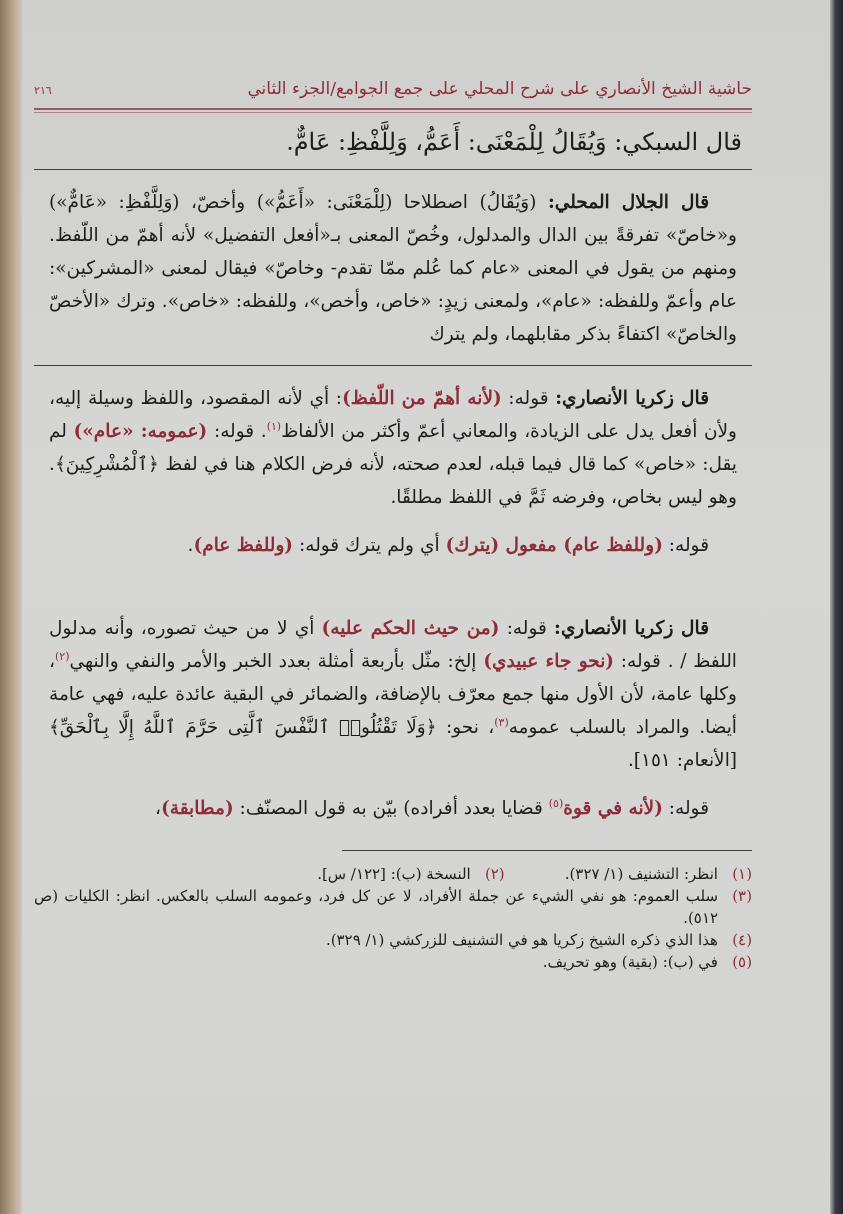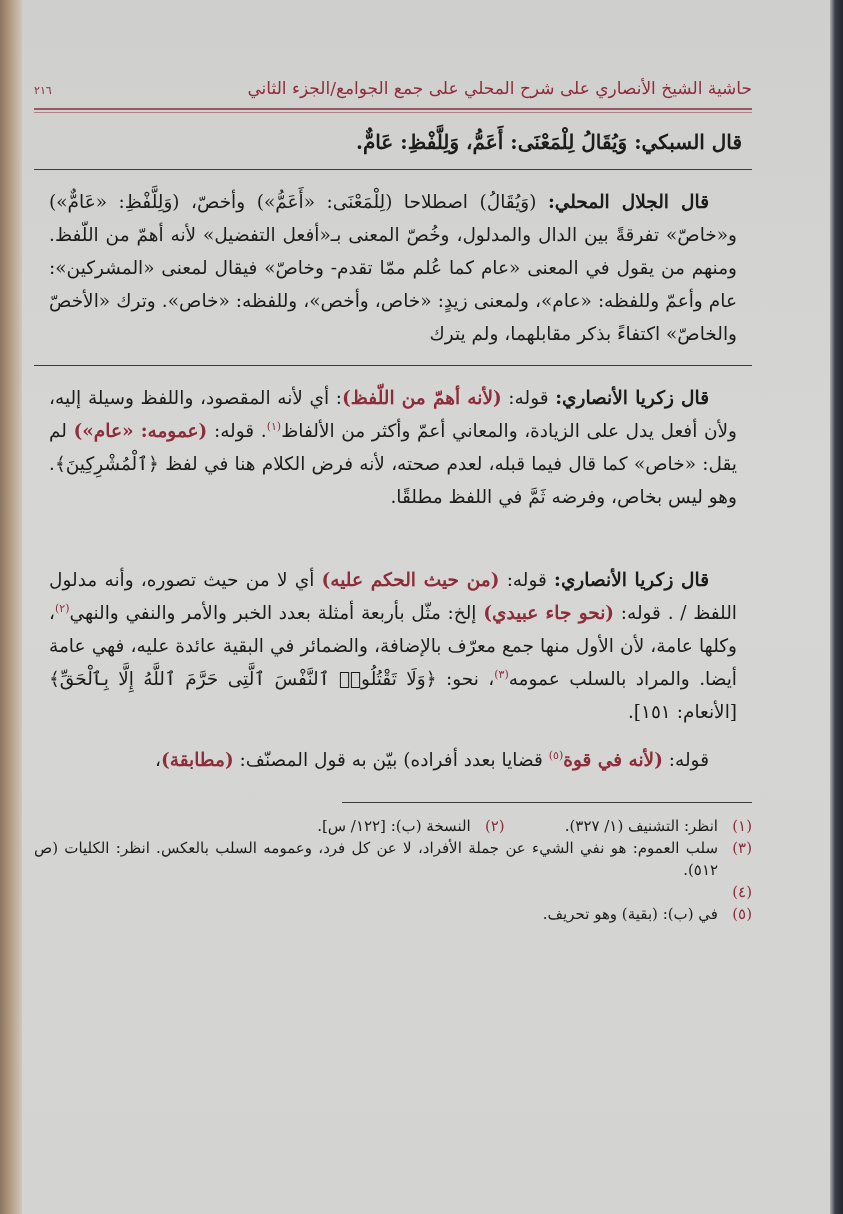--- a/index.html
+++ b/index.html
@@ -24,21 +24,21 @@
       position:absolute; left:12px; top:78px; width:718px;
       direction:rtl; text-align:justify; color:#1c1c1c;
     }
     .running-head {
       display:flex; justify-content:space-between; align-items:baseline;
       color:#8e2d3a; font-size:17px; height:24px;
     }
     .running-head .title { font-size:17px; }
     .running-head .pageno { font-size:11px; letter-spacing:1px;font-family:Liberation Serif, serif; }
     .double-rule { margin-top:6px; border-top:2px solid #9a5a63; height:2px; border-bottom:1px solid #b08088; }
-    .matn { font-size:20px; font-weight:bold; line-height:34px; padding:12px 10px 6px 0; }
+    .matn { font-size:24px; font-weight:normal; line-height:34px; padding:12px 10px 6px 0; }
     .rule { border-top:1.5px solid #3b3b3b; margin:4px 0 8px 0; }
     .para { font-size:18.5px; line-height:33px; margin:15px; }
     .para.indent { text-indent:28px; }
     .spk { font-weight:bold; }
     .red { color:#8e2d3a; font-weight:bold; }
     sup { font-size:11px; color:#8e2d3a; vertical-align:super; line-height:0; }
     .gap { height:10px; }
     .fn-rule { width:410px; border-top:1.5px solid #3b3b3b; margin:26px 0 12px auto; margin-left:0; margin-right:0; }
     .footnotes { font-size:15px; line-height:22px; }
     .fn { display:flex; gap:8px; }
@@ -71,20 +71,26 @@
     <div class="rule"></div>
 
     <p class="para indent">
       <span class="spk">قال زكريا الأنصاري:</span>
       <span>قوله:</span>
       <span class="red">(لأنه أهمّ من اللّفظ)</span><span>: أي لأنه المقصود، واللفظ وسيلة إليه، ولأن أفعل يدل على الزيادة، والمعاني أعمّ وأكثر من الألفاظ</span><sup>(١)</sup><span>. قوله:</span>
       <span class="red">(عمومه: «عام»)</span>
       <span>لم يقل: «خاص» كما قال فيما قبله، لعدم صحته، لأنه فرض الكلام هنا في لفظ ﴿ٱلْمُشْرِكِينَ﴾. وهو ليس بخاص، وفرضه ثَمَّ في اللفظ مطلقًا.</span>
     </p>
 
+    <p class="para indent">
+      <span>قوله:</span>
+      <span class="red">(وللفظ عام) مفعول (يترك)</span>
+      <span>أي ولم يترك قوله:</span>
+      <span class="red">(وللفظ عام)</span><span>.</span>
+    </p>
     <div class="gap"></div>
     <div class="gap"></div>
 
     <p class="para indent">
       <span class="spk">قال زكريا الأنصاري:</span>
       <span>قوله:</span>
       <span class="red">(من حيث الحكم عليه)</span>
       <span>أي لا من حيث تصوره، وأنه مدلول اللفظ / . قوله:</span>
       <span class="red">(نحو جاء عبيدي)</span>
       <span>إلخ: مثّل بأربعة أمثلة بعدد الخبر والأمر والنفي والنهي</span><sup>(٢)</sup><span>، وكلها عامة، لأن الأول منها جمع معرّف بالإضافة، والضمائر في البقية عائدة عليه، فهي عامة أيضا. والمراد بالسلب عمومه</span><sup>(٣)</sup><span>، نحو: ﴿وَلَا تَقْتُلُوا۟ ٱلنَّفْسَ ٱلَّتِى حَرَّمَ ٱللَّهُ إِلَّا بِٱلْحَقِّ﴾ [الأنعام: ١٥١].</span>
@@ -110,20 +116,21 @@
           <span class="num">(٢)</span>
           <span>النسخة (ب): [١٢٢/ س].</span>
         </div>
       </div>
       <div class="fn">
         <span class="num">(٣)</span>
         <span>سلب العموم: هو نفي الشيء عن جملة الأفراد، لا عن كل فرد، وعمومه السلب بالعكس. انظر: الكليات (ص ٥١٢).</span>
       </div>
       <div class="fn">
         <span class="num">(٤)</span>
+        <span>هذا الذي ذكره الشيخ زكريا هو في التشنيف للزركشي (١/ ٣٢٩).</span>
       </div>
       <div class="fn">
         <span class="num">(٥)</span>
         <span>في (ب): (بقية) وهو تحريف.</span>
       </div>
     </div>
 
   </div>
 </div>
 <div class="right-edge"></div>

